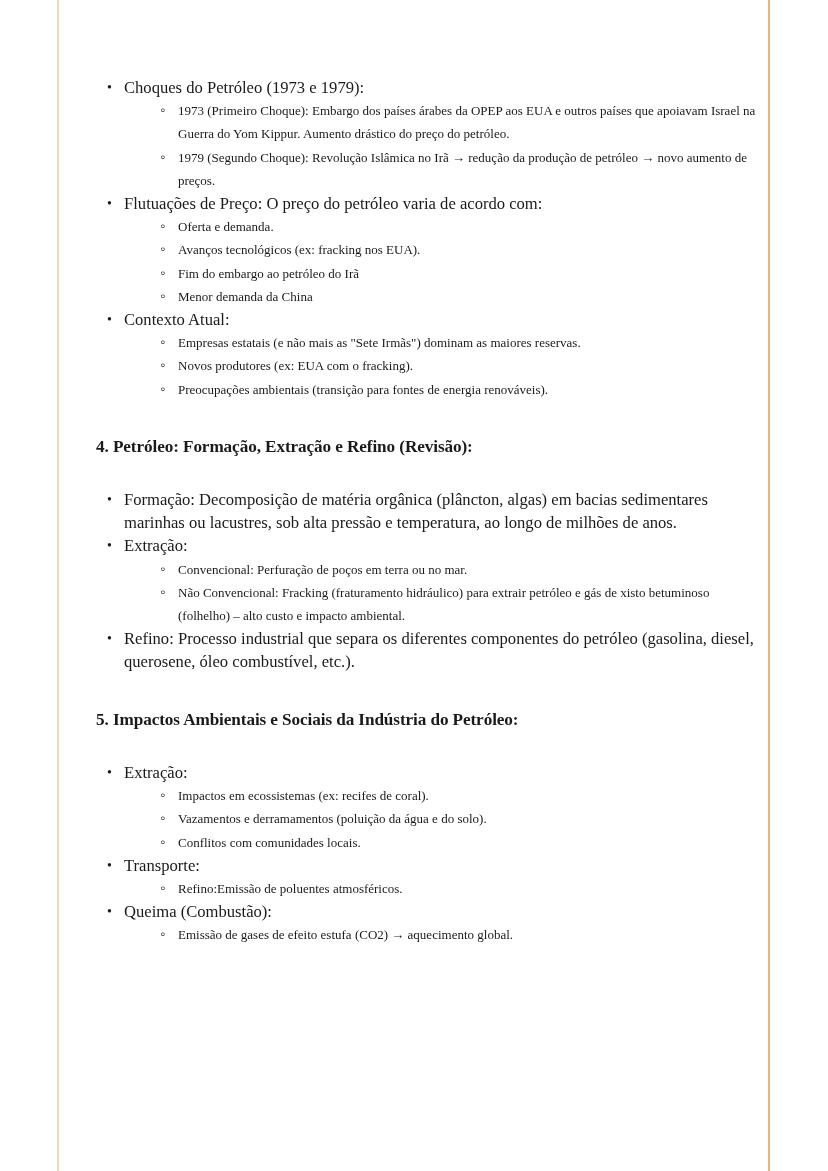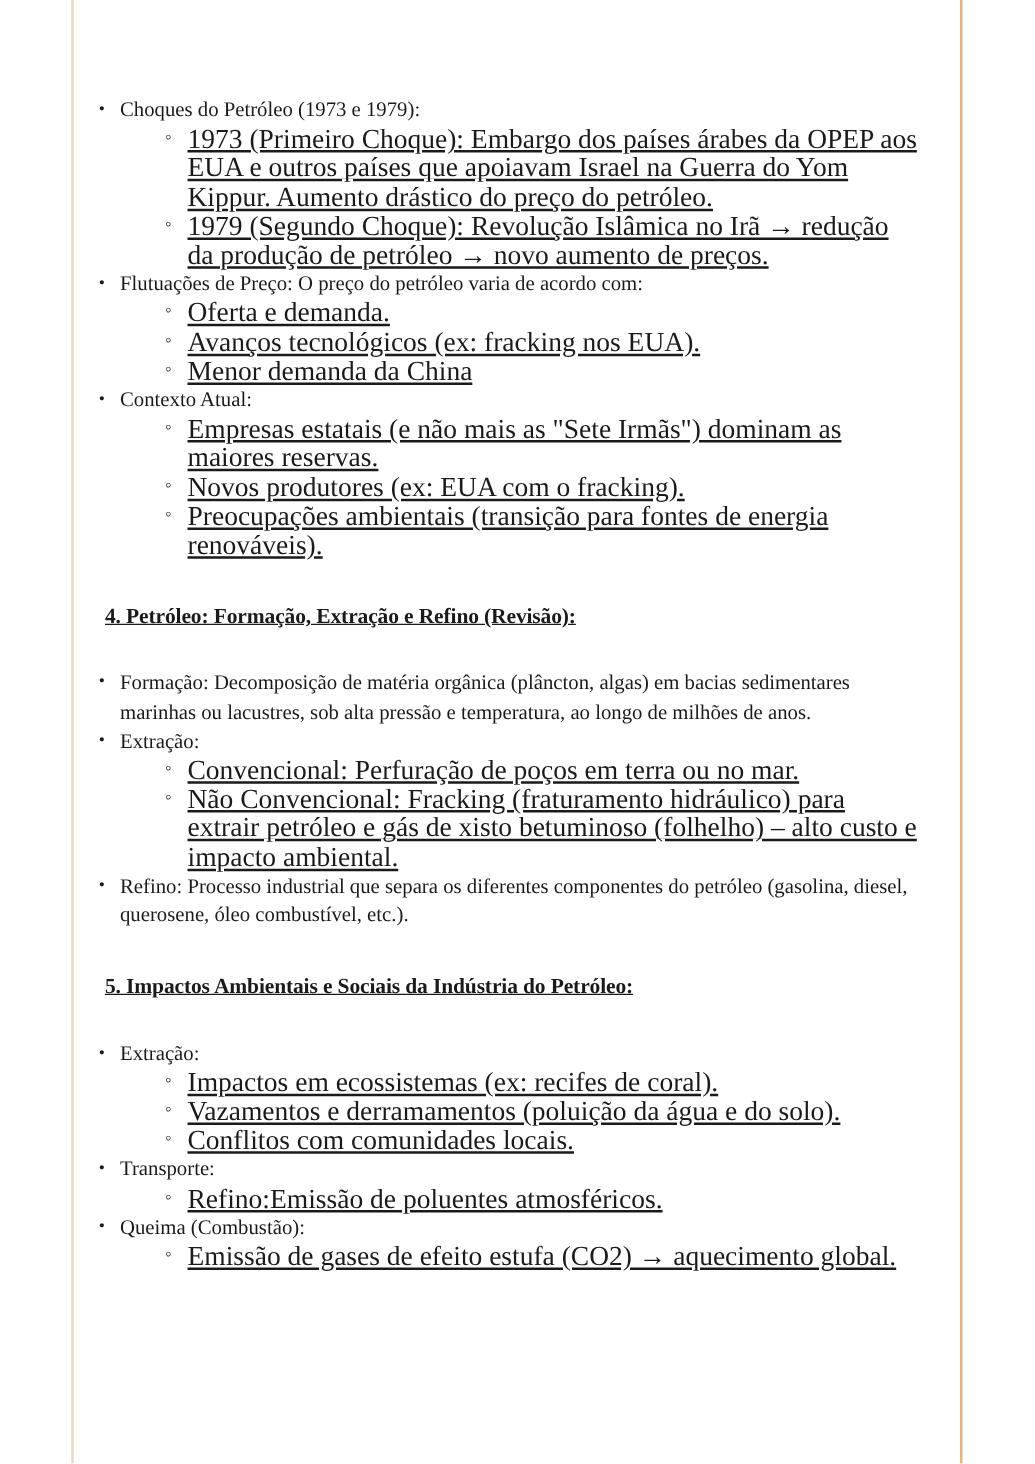--- a/index.html
+++ b/index.html
@@ -24,33 +24,32 @@
     position: absolute;
     top: 0;
     bottom: 0;
     width: 2px;
   }
   .rule-left  { left: 57px;  background: #ecd9c3; }
   .rule-right { left: 768px; background: #e9b478; }
 
   .content {
     position: absolute;
-    left: 68px;
+    left: 96px;
     top: 76px;
     width: 668px;
   }
 
   h3.section-heading {
     font-size: 17.2px;
     font-weight: bold;
-    margin: 16px;
+    margin: 0;
     padding: 0;
     letter-spacing: -0.1px;
     line-height: 1.35;
-    text-decoration: underline;
   }
   .heading-block { margin: 34px 0 30px 0; }
 
   ul.lv1 {
     list-style: none;
     margin: 0;
     padding: 0;
   }
   ul.lv1 > li {
     position: relative;
@@ -70,23 +69,22 @@
   }
 
   ul.lv2 {
     list-style: none;
     margin: 0;
     padding: 0;
   }
   ul.lv2 > li {
     position: relative;
     padding-left: 28px;
-    font-size: 22px;
-    line-height: 23.2px;
-    text-decoration: underline;
+    font-size: 13px;
+    line-height: 23.2px;
   }
   ul.lv2 > li > .txt { display: block; }
   ul.lv2 > li > .txt::before {
     content: "\25E6";
     position: absolute;
     left: 10px;
     font-size: 15px;
     line-height: 23.2px;
     color: #1a1a1a;
   }
@@ -117,20 +115,23 @@
         </li>
         <li>
           <span class="txt">Flutuações de Preço: O preço do petróleo varia de acordo com:</span>
           <div class="lv2-wrap">
             <ul class="lv2">
               <li>
                 <span class="txt">Oferta e demanda.</span>
               </li>
               <li>
                 <span class="txt">Avanços tecnológicos (ex: fracking nos EUA).</span>
+              </li>
+              <li>
+                <span class="txt">Fim do embargo ao petróleo do Irã</span>
               </li>
               <li>
                 <span class="txt">Menor demanda da China</span>
               </li>
             </ul>
           </div>
         </li>
         <li>
           <span class="txt">Contexto Atual:</span>
           <div class="lv2-wrap">

